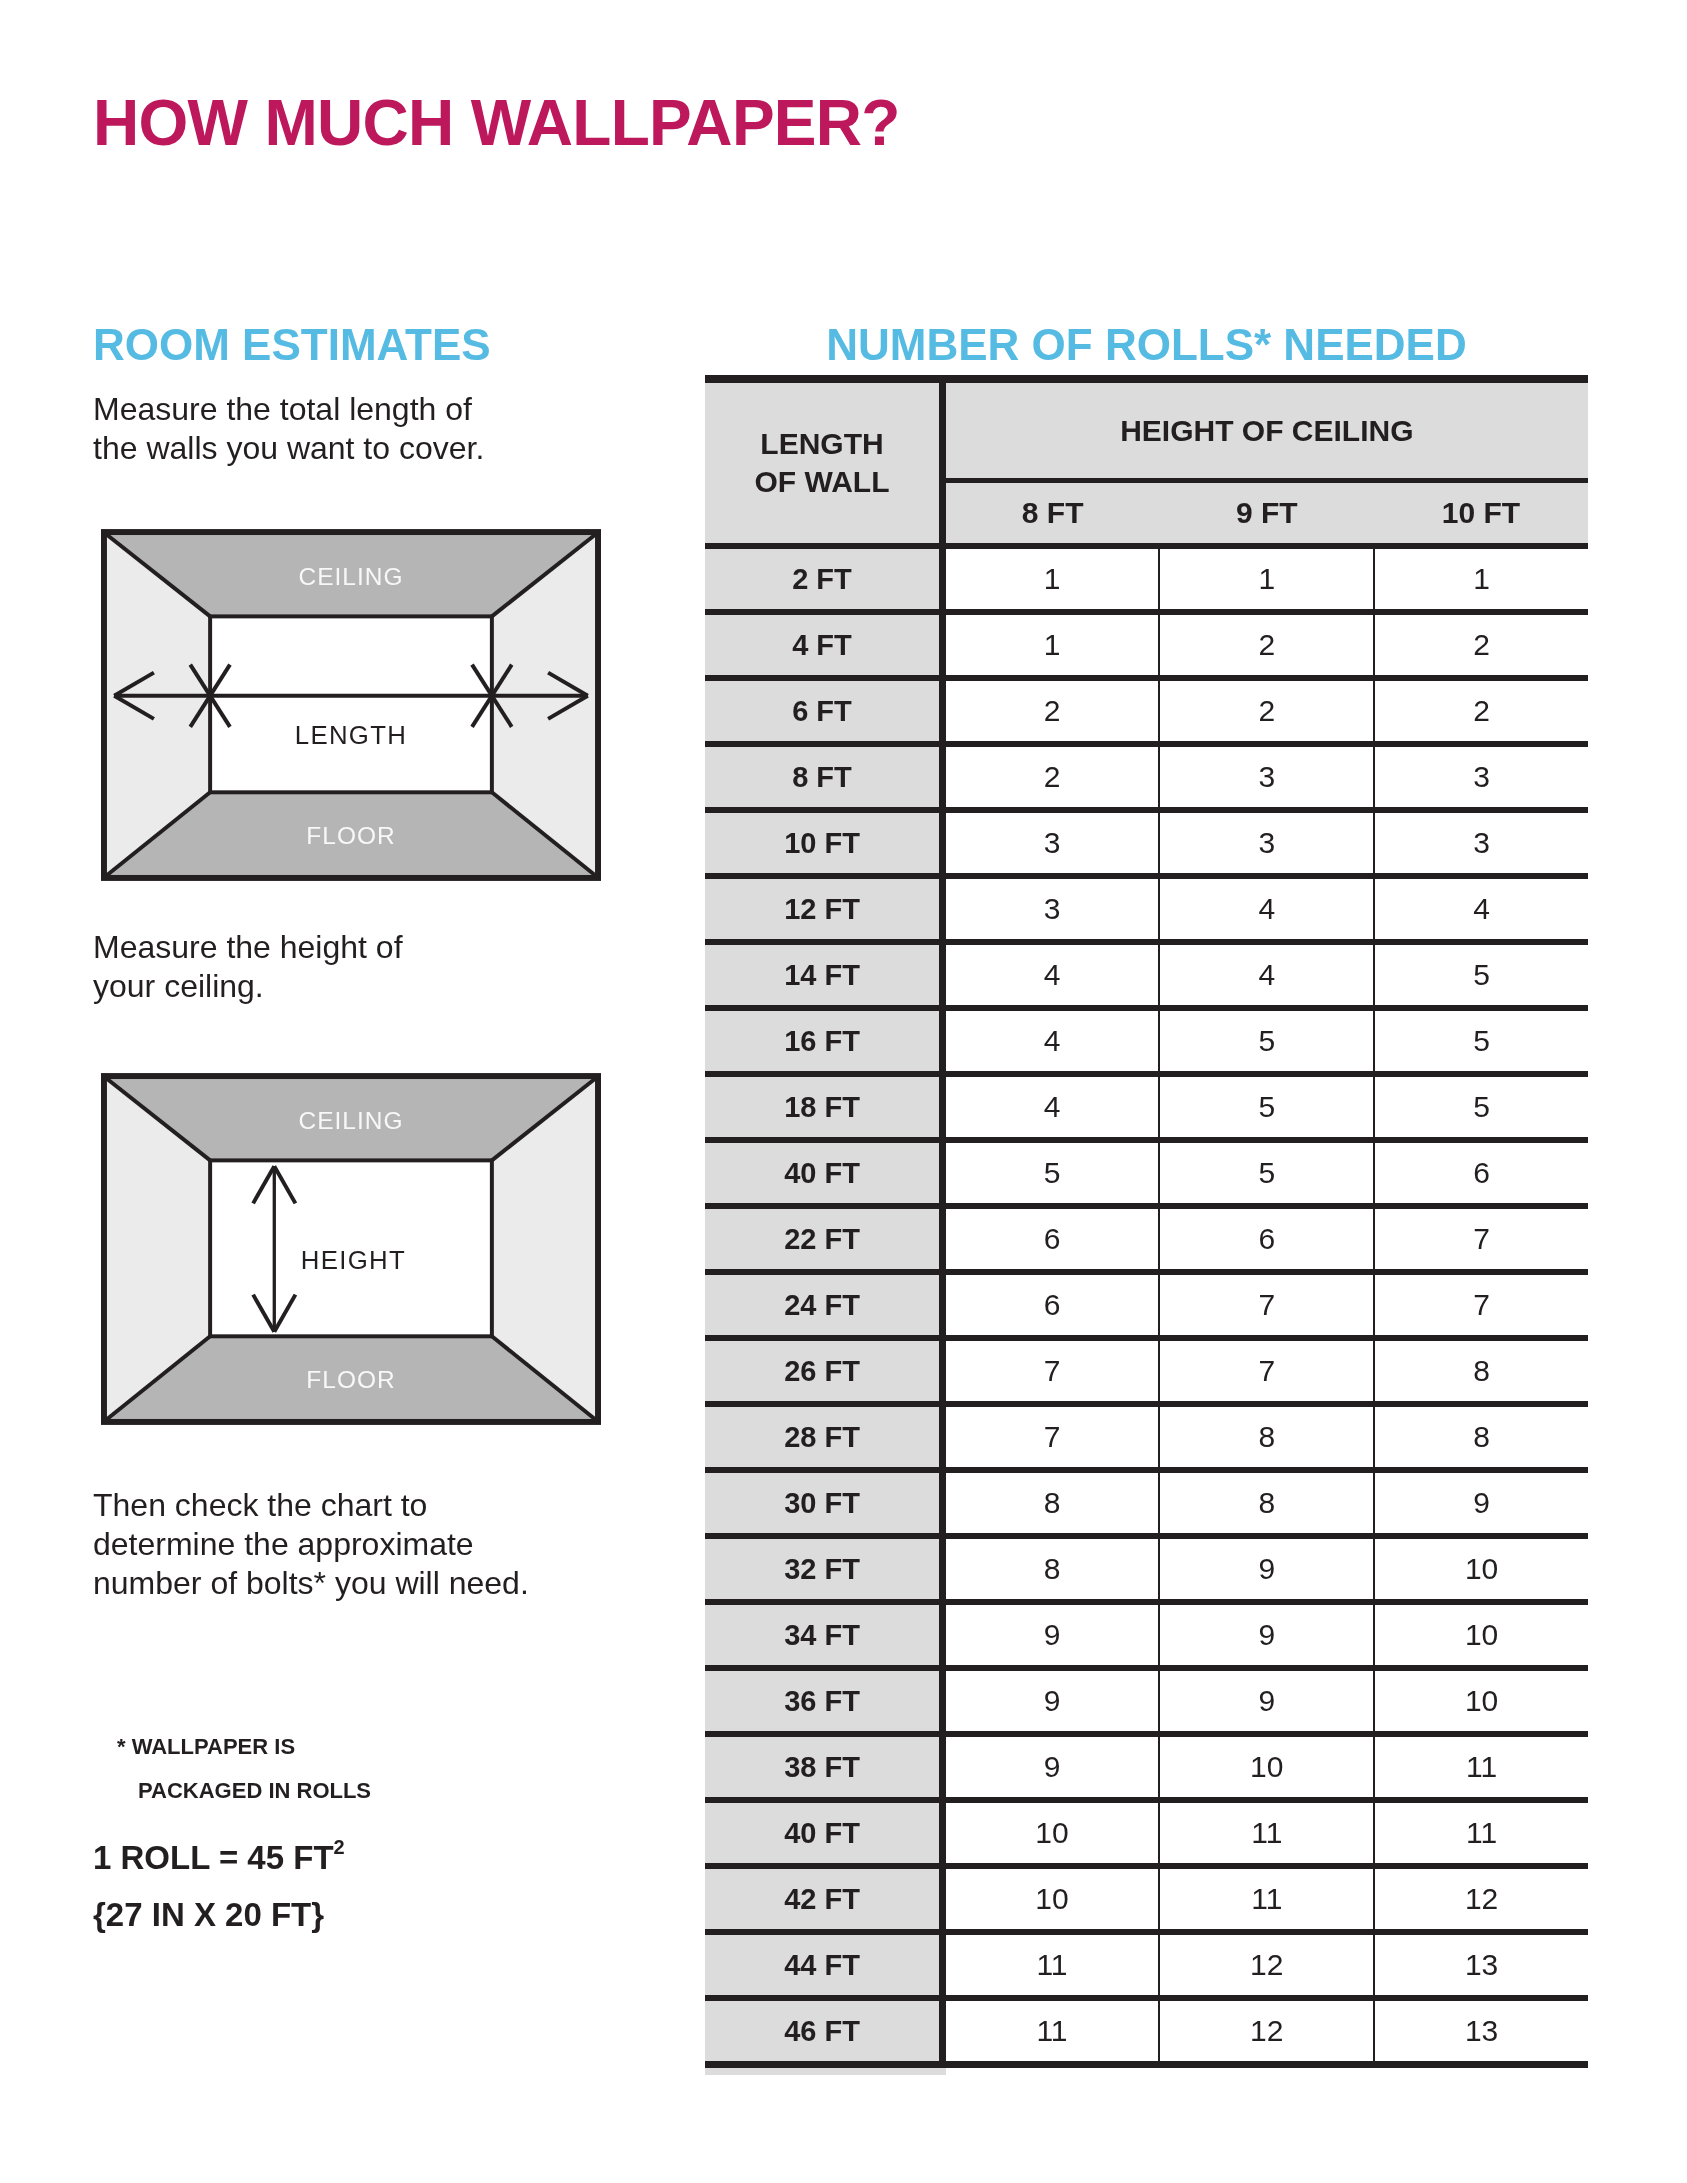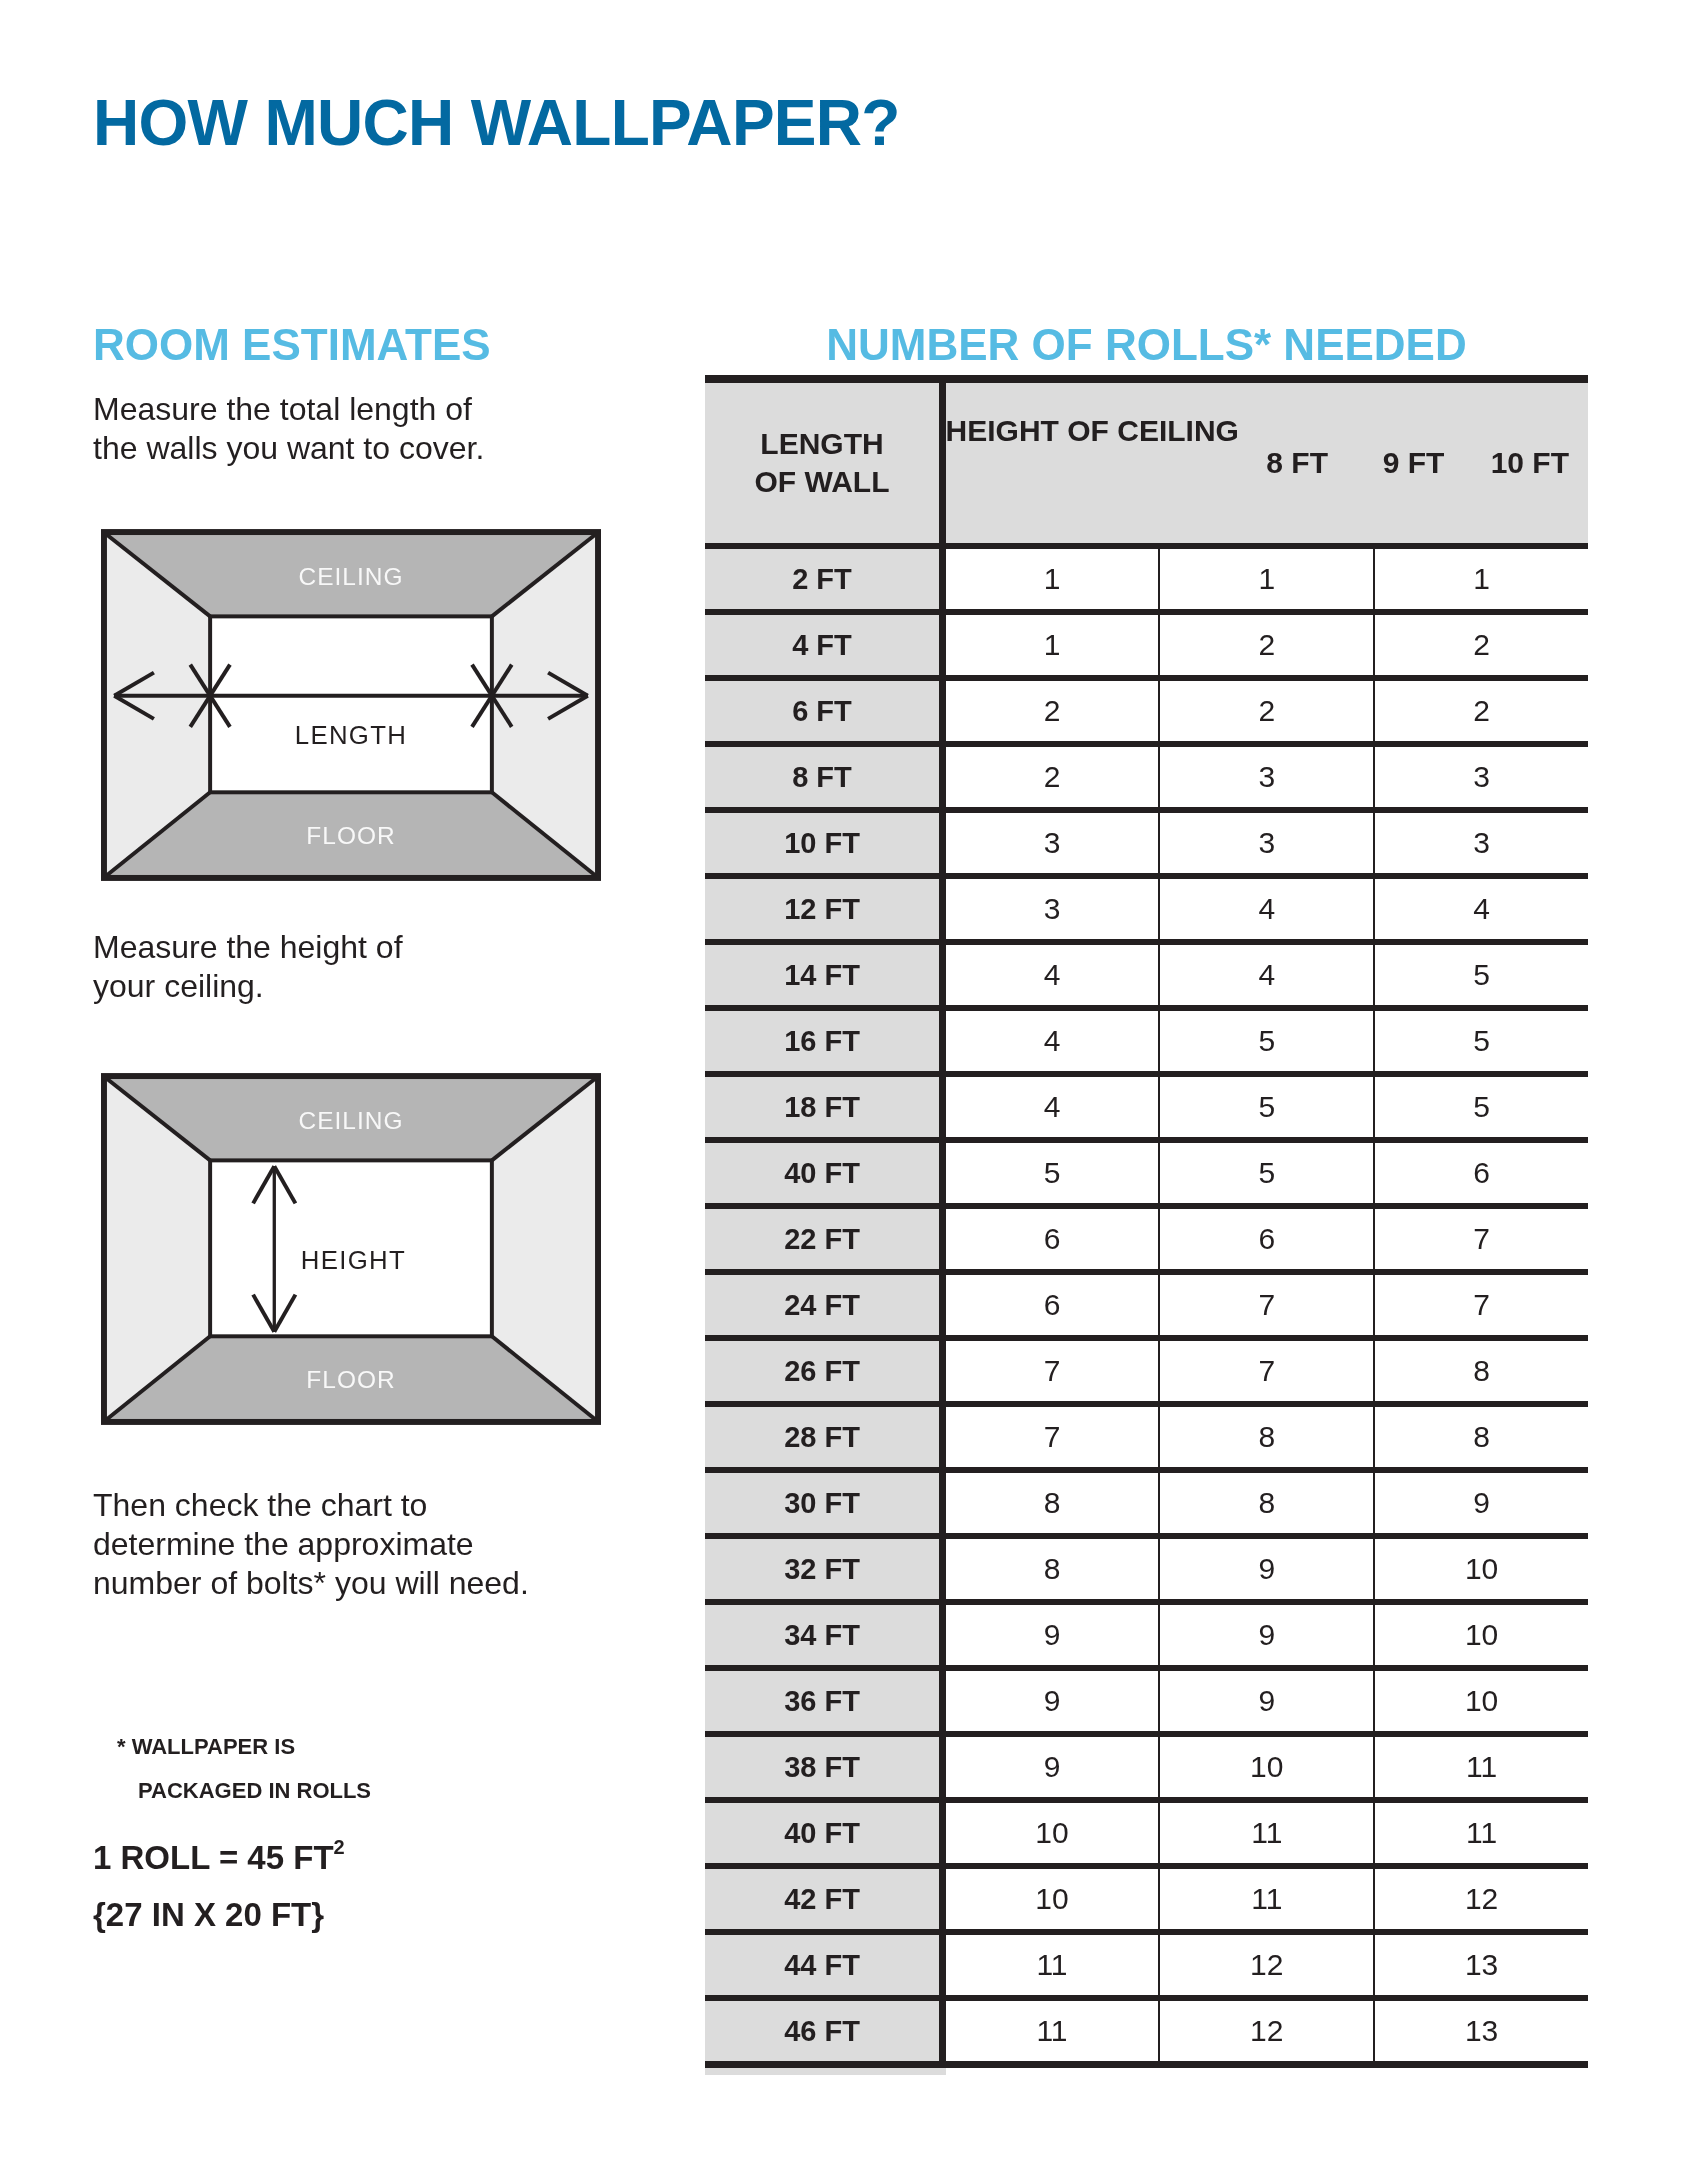--- a/index.html
+++ b/index.html
@@ -10,21 +10,21 @@
     color:#231F20;
     position:relative;
     overflow:hidden;
   }
   .abs { position:absolute; }
 
   
   .page-title {
     left:93px; top:91px;
     font-size:64px; font-weight:bold; line-height:1;
-    color:#0369a1; letter-spacing:-0.7px;
+    color:#be185d; letter-spacing:-0.7px;
     margin:0;
   }
   .sec-heading {
     font-size:44px; font-weight:bold; line-height:1;
     color:#56BBE3; margin:0;
   }
   #room-estimates-heading { left:93px; top:323px; }
   #table-heading { left:705px; top:323px; width:883px; text-align:center; }
 
   
@@ -61,21 +61,21 @@
   
   .rolls-table { left:705px; top:375px; width:883px; }
   .topbar { height:8px; background:#231F20; }
   .thead { display:flex; height:160px; }
   .th-length {
     width:234px; background:#DCDCDC;
     display:flex; flex-direction:column; justify-content:center; align-items:center;
     font-weight:bold; font-size:30px; line-height:38px;
   }
   .vdiv { width:6.6px; background:#231F20; }
-  .th-right { flex:1; background:#DCDCDC; display:flex; flex-direction:row; }
+  .th-right { flex:1; background:#DCDCDC; display:flex; flex-direction:column; }
   .th-span { height:95px; display:flex; align-items:center; justify-content:center;
              font-weight:bold; font-size:30px; }
   .th-line { height:4.6px; background:#231F20; }
   .th-subs { flex:1; display:flex; align-items:center; }
   .th-sub { flex:1; text-align:center; font-weight:bold; font-size:30px; }
 
   .trow { display:flex; height:66px; border-top:6px solid #231F20; box-sizing:border-box; }
   .tlabel {
     width:234px; background:#DCDCDC;
     display:flex; align-items:center; justify-content:center;

